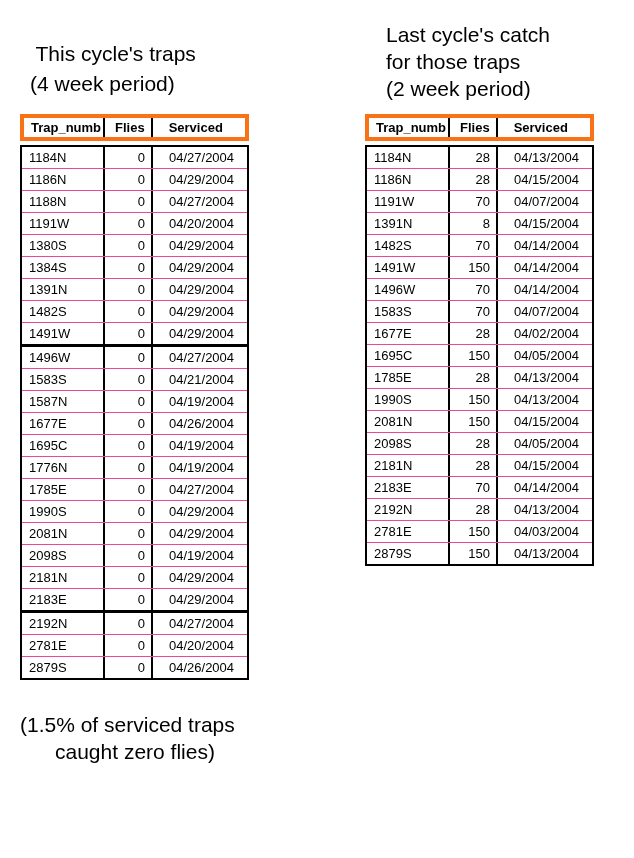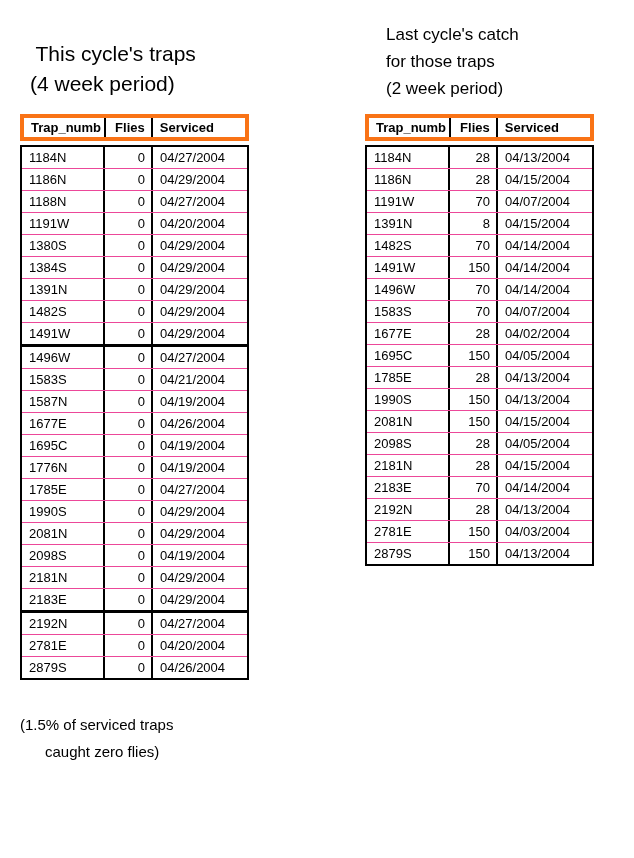--- a/index.html
+++ b/index.html
@@ -23,27 +23,27 @@
   }
   #left-title {
     left: 30px;
     top: 39px;
     font-size: 21px;
     line-height: 30px;
   }
   #right-title {
     left: 386px;
     top: 21px;
-    font-size: 17px;
+    font-size: 21px;
     line-height: 27px;
   }
   #left-caption {
     left: 20px;
     top: 711px;
-    font-size: 15px;
+    font-size: 21px;
     line-height: 27px;
   }
   #right-note {
     left: 342px;
     top: 631px;
     font-size: 21px;
     line-height: 26px;
   }
   .dtable {
     position: absolute;
@@ -70,21 +70,21 @@
   }
   .trow + .trow { border-top: 1px solid #ec4899; }
   .trow.thick-top { border-top: 3px solid #000000; }
   .cell {
     overflow: hidden;
     white-space: nowrap;
     box-sizing: border-box;
   }
   .c0 { width: 83px; border-right: 2px solid #000000; padding-left: 7px; }
   .c1 { width: 48px; border-right: 2px solid #000000; text-align: right; padding-right: 6px; }
-  .c2 { width: 94px; padding-left: 7px; }
+  .c2 { width: 94px; padding-left: 16px; }
 </style>
 </head>
 <body>
 
 <div id="page">
 
   <div id="left-title" class="abs-text"> This cycle's traps
 (4 week period)</div>
 
   <div id="right-title" class="abs-text">Last cycle's catch

